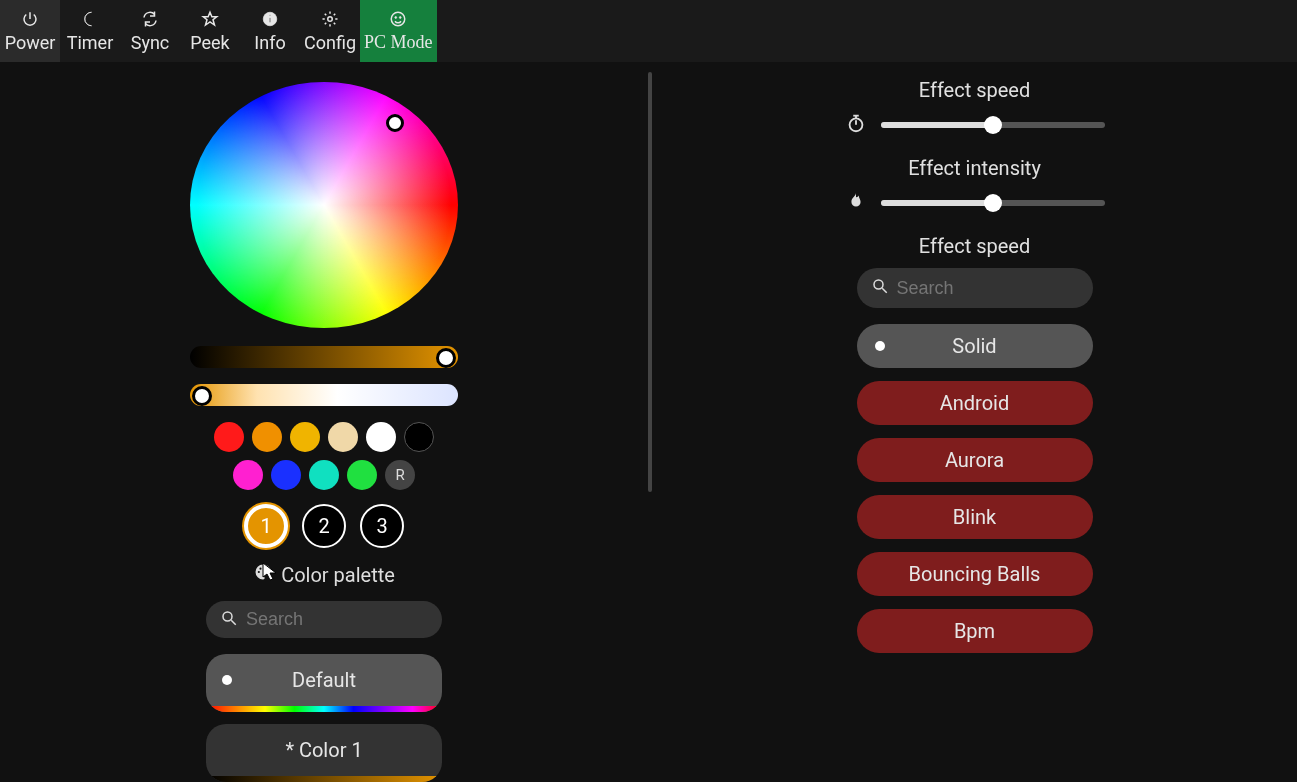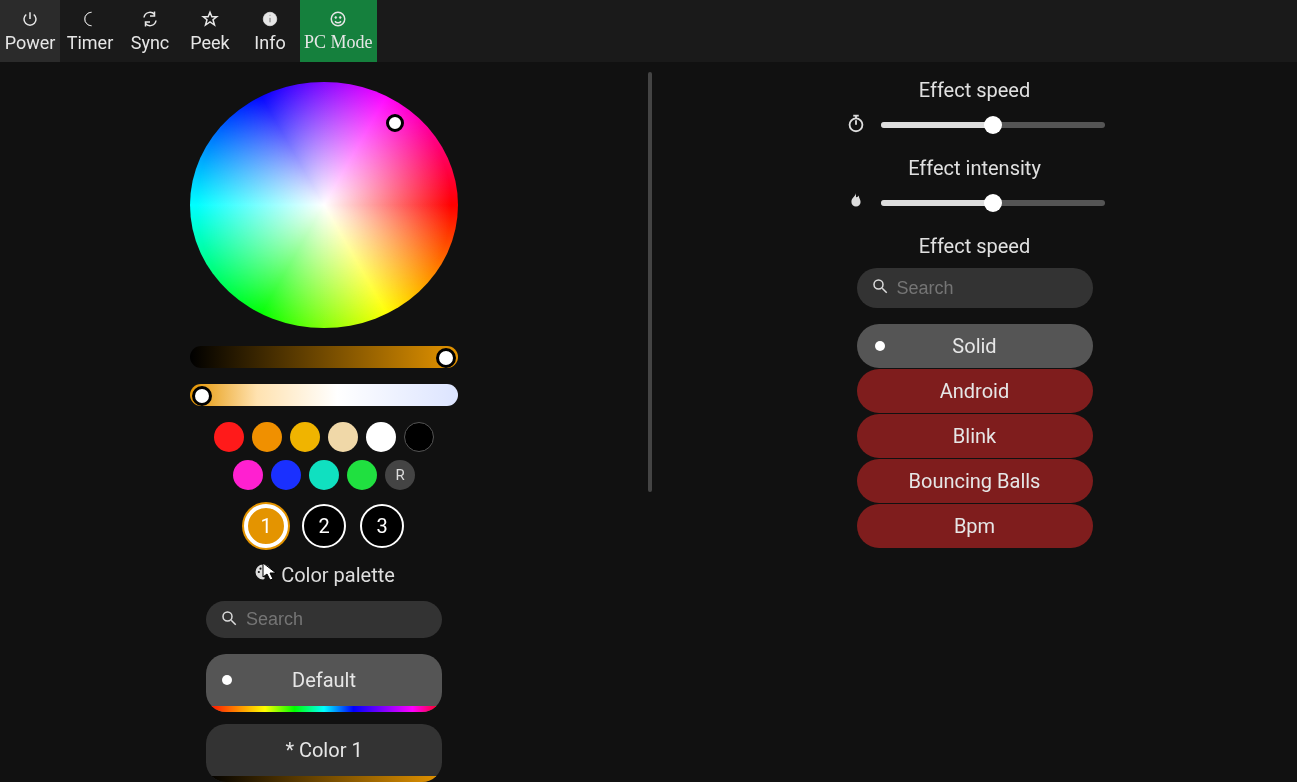--- a/index.html
+++ b/index.html
@@ -159,21 +159,21 @@
   .hslider{
     width:224px;height:6px;background:#555;border-radius:3px;position:relative;
   }
   .hslider .fill{position:absolute;left:0;top:0;height:100%;background:#ddd;border-radius:3px;}
   .hslider .knob{
     position:absolute;width:18px;height:18px;border-radius:50%;background:#fff;
     top:-6px;transform:translateX(-50%);
   }
   .right-panel .searchbox{ width:236px;}
 
-  .mode-list{display:flex;flex-direction:column;gap:1px;align-items:center;}
+  .mode-list{display:flex;flex-direction:column;gap:13px;align-items:center;}
   .mode-item{
     width:236px;height:44px;border-radius:22px;background:#7f1d1d;
     display:flex;align-items:center;justify-content:center;
     color:#e6e6e6;font-size:20px;cursor:pointer;position:relative;
   }
   .mode-item.selected{background:#555;}
   .mode-item .dot{width:10px;height:10px;border-radius:50%;background:#fff;position:absolute;left:18px;}
 
   .cursor{
     position:absolute;width:16px;height:20px;
@@ -219,20 +219,29 @@
   </div>
   <div class="tool-btn">
     <span class="ticon">
       <svg viewBox="0 0 24 24">
           <circle cx="12" cy="12" r="9" fill="#e6e6e6"></circle>
           <rect x="11" y="10" width="2" height="7" fill="#1a1a1a"></rect>
           <rect x="11" y="6" width="2" height="2" fill="#1a1a1a"></rect>
         </svg>
     </span>
     <span>Info</span>
+  </div>
+  <div class="tool-btn">
+    <span class="ticon">
+      <svg viewBox="0 0 24 24">
+          <circle cx="12" cy="12" r="3" fill="none" stroke-width="2"></circle>
+          <path fill="none" stroke-width="2" d="M12 2v3M12 19v3M2 12h3M19 12h3M5 5l2 2M17 17l2 2M19 5l-2 2M7 17l-2 2"></path>
+        </svg>
+    </span>
+    <span>Config</span>
   </div>
   <div class="tool-btn pcmode">
     <span class="ticon">
       <svg viewBox="0 0 24 24">
           <circle cx="12" cy="12" r="9" fill="none" stroke-width="2"></circle>
           <circle cx="9" cy="10" r="1.2"></circle>
           <circle cx="15" cy="10" r="1.2"></circle>
           <path fill="none" stroke-width="2" d="M8 15c1 1.5 2.5 2 4 2s3-.5 4-2"></path>
         </svg>
     </span>
@@ -366,20 +375,23 @@
 
     <div class="mode-list" id="mode-list">
         <div class="mode-item selected">
           <div class="dot"></div>
           <span>Solid</span>
         </div>
         <div class="mode-item">
           <span>Android</span>
         </div>
         <div class="mode-item">
+          <span>Aurora</span>
+        </div>
+        <div class="mode-item">
           <span>Blink</span>
         </div>
         <div class="mode-item">
           <span>Bouncing Balls</span>
         </div>
         <div class="mode-item">
           <span>Bpm</span>
         </div>
       </div>
   </div>

